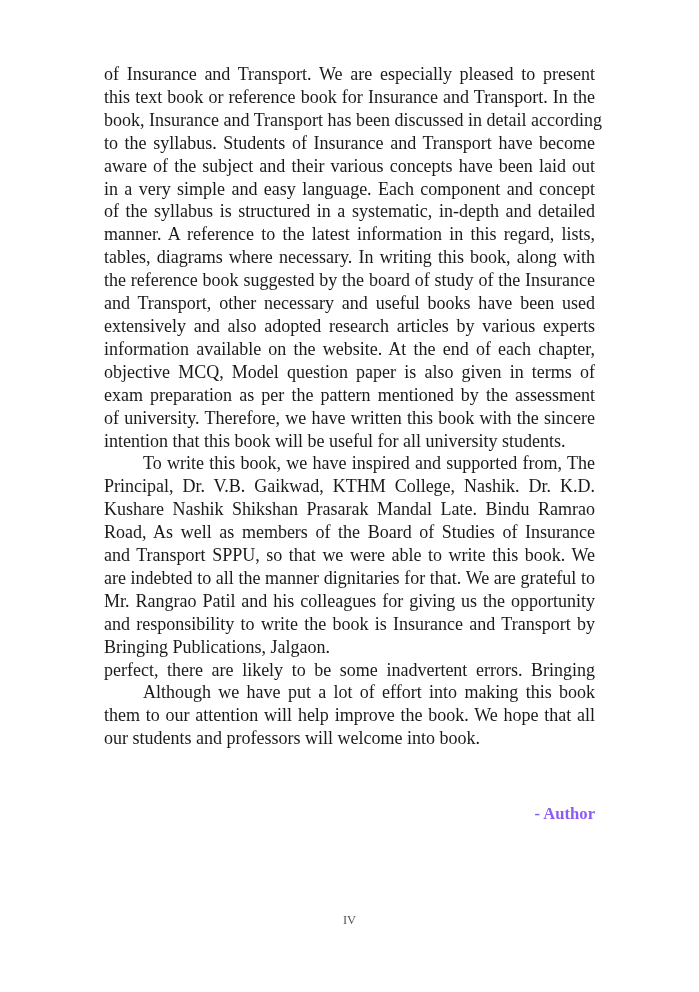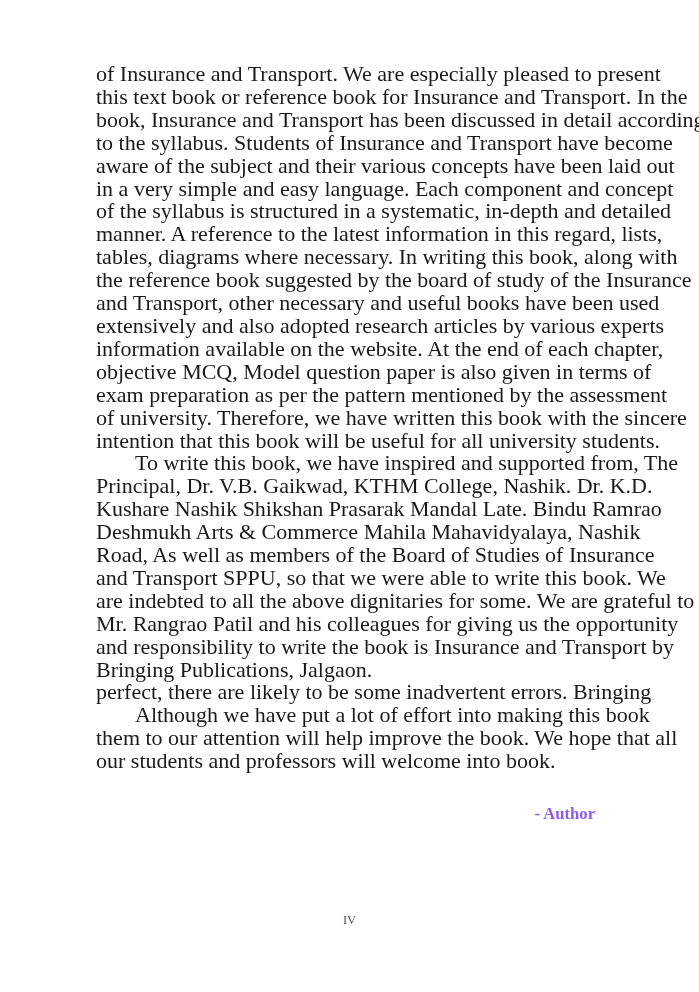--- a/index.html
+++ b/index.html
@@ -1,19 +1,19 @@
 <!DOCTYPE html>
 <html><head>
   <meta charset="utf-8">
   <style>
     html, body { margin: 0; padding: 0; background: #ffffff; }
     body { width: 699px; height: 992px; position: relative; overflow: hidden; }
     .page {
-      position: absolute; left: 96px; top: 63px; width: 491px;
-      font-family: "Liberation Serif", serif; font-size: 22px; line-height: 22.9px;
+      position: absolute; left: 104px; top: 63px; width: 491px;
+      font-family: "Liberation Serif", serif; font-size: 18px; line-height: 22.9px;
       color: #1a1a1a; text-align: justify;
     }
     .para { margin: 0; }
     .line { display: block; text-align: justify; text-align-last: justify; white-space: nowrap; }
     .line.last { text-align-last: left; }
     .signature {
       position: absolute; right: 104px; top: 804px;
       font-family: "Liberation Serif", serif; font-weight: bold; font-size: 16.6px; color: #8b5cf6;
     }
     .page-number {
@@ -41,24 +41,23 @@
       <span class="line">information available on the website. At the end of each chapter,</span>
       <span class="line">objective MCQ, Model question paper is also given in terms of</span>
       <span class="line">exam preparation as per the pattern mentioned by the assessment</span>
       <span class="line">of university. Therefore, we have written this book with the sincere</span>
       <span class="line last">intention that this book will be useful for all university students.</span>
     </div>
     <div class="para">
       <span class="line" style="text-indent: 39px;">To write this book, we have inspired and supported from, The</span>
       <span class="line">Principal, Dr. V.B. Gaikwad, KTHM College, Nashik. Dr.  K.D.</span>
       <span class="line">Kushare Nashik Shikshan Prasarak Mandal Late. Bindu Ramrao</span>
-      <span class="line">Deshmukh Arts &amp; Commerce Mahila Mahavidyalaya, Nashik</span>
       <span class="line">Road, As well as members of the Board of Studies of Insurance</span>
       <span class="line">and Transport SPPU, so that we were able to write this book. We</span>
-      <span class="line">are indebted to all the above dignitaries for some. We are grateful to</span>
+      <span class="line">are indebted to all the manner dignitaries for that. We are grateful to</span>
       <span class="line">Mr. Rangrao Patil and his colleagues for giving us the opportunity</span>
       <span class="line">and responsibility to write the book is Insurance and Transport by</span>
       <span class="line last">Bringing Publications, Jalgaon.</span>
     </div>
     <div class="para">
       <span class="line">perfect, there are likely to be some inadvertent errors. Bringing</span>
       <span class="line" style="text-indent: 39px;">Although we have put a lot of effort into making this book</span>
       <span class="line">them to our attention will help improve the book. We hope that all</span>
       <span class="line last">our students and professors will welcome into book.</span>
     </div>

